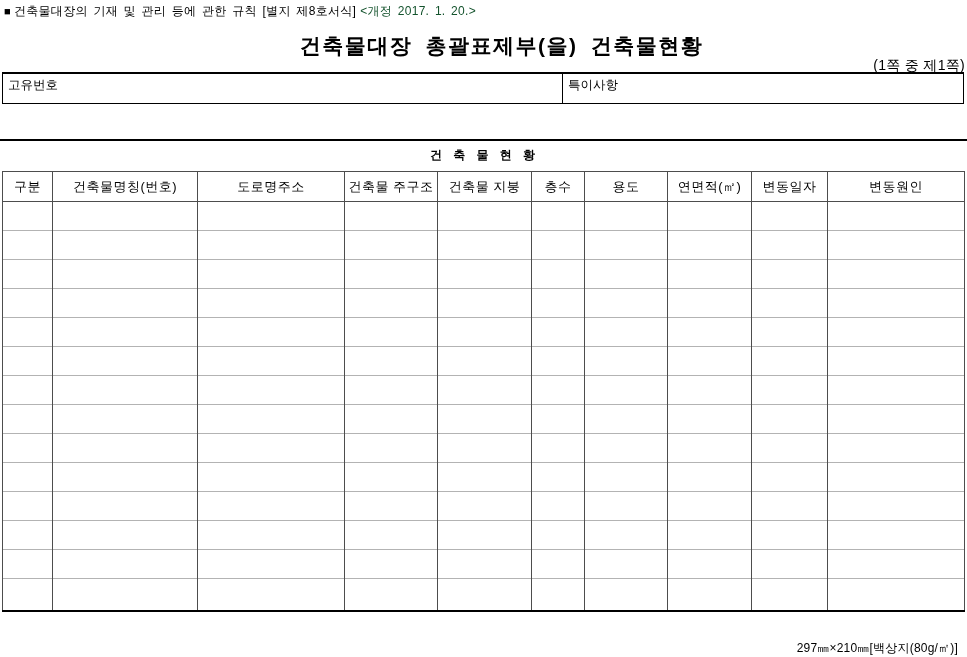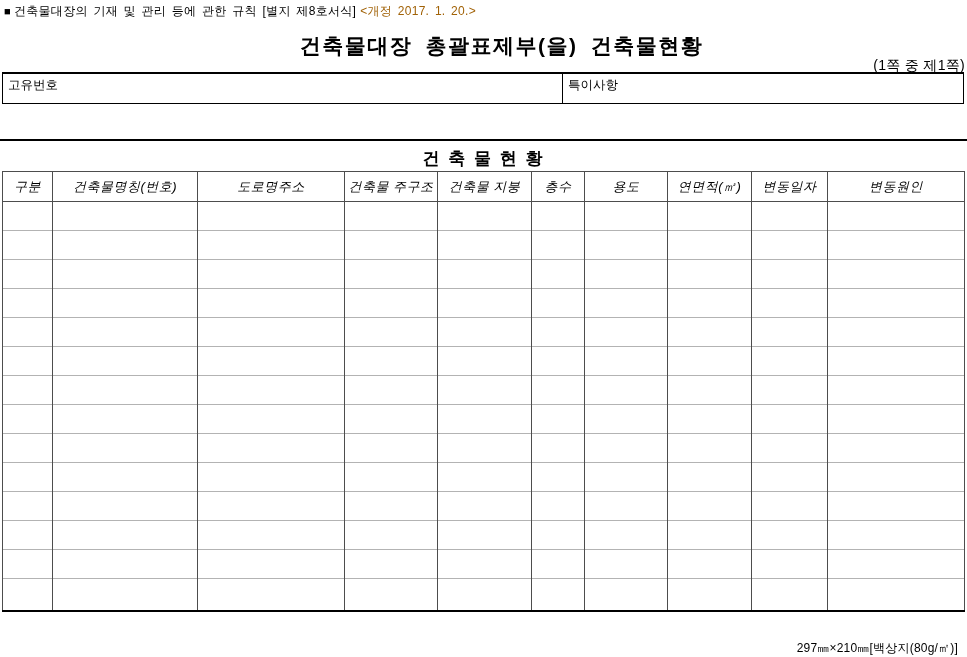--- a/index.html
+++ b/index.html
@@ -13,21 +13,21 @@
 
   .annotation {
     position: absolute;
     left: 4px; top: 3px;
     font-size: 12px;
     letter-spacing: 0.3px;
     word-spacing: 2px;
     white-space: nowrap;
   }
   .annotation .bullet { font-size: 11px; margin-right: 3px; }
-  .annotation .revision { color: #a16207; margin-left: 4px; }
+  .annotation .revision { color: #14532d; margin-left: 4px; }
 
   .doc-title {
     position: absolute;
     left: 0; top: 32px;
     width: 100%;
     text-align: center;
     font-size: 21px;
     font-weight: bold;
     letter-spacing: 1.5px;
     word-spacing: 6px;
@@ -68,33 +68,33 @@
     width: 967px;
     height: 2px;
     background: #000;
   }
 
   .section-title {
     position: absolute;
     left: 0; top: 147px;
     width: 100%;
     text-align: center;
-    font-size: 17px;
+    font-size: 12px;
     font-weight: bold;
     letter-spacing: 2px;
     white-space: nowrap;
+    font-family: Liberation Mono, monospace;
   }
 
   
   .main-table-wrap { position: absolute; left: 2px; top: 171px; }
   table.main-table {
     border-collapse: collapse;
     table-layout: fixed;
     width: 962px;
-    font-style: italic;
   }
   table.main-table th {
     height: 30px;
     font-size: 13px;
     font-weight: normal;
     text-align: center;
     vertical-align: middle;
     border: 1px solid #4d4d4d;
     border-top: 1px solid #4d4d4d;
     border-bottom: 1px solid #4d4d4d;

